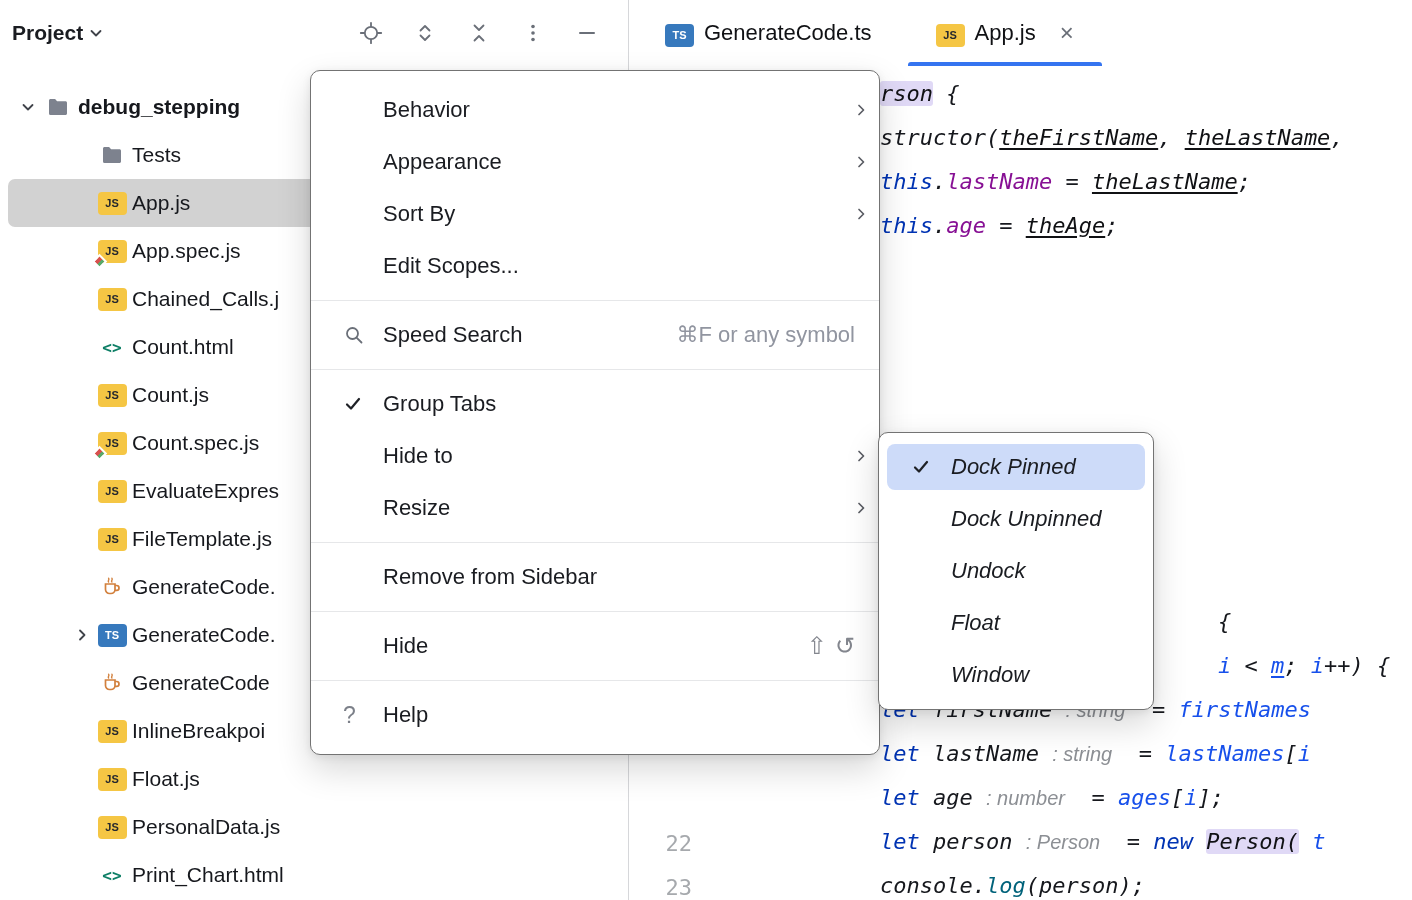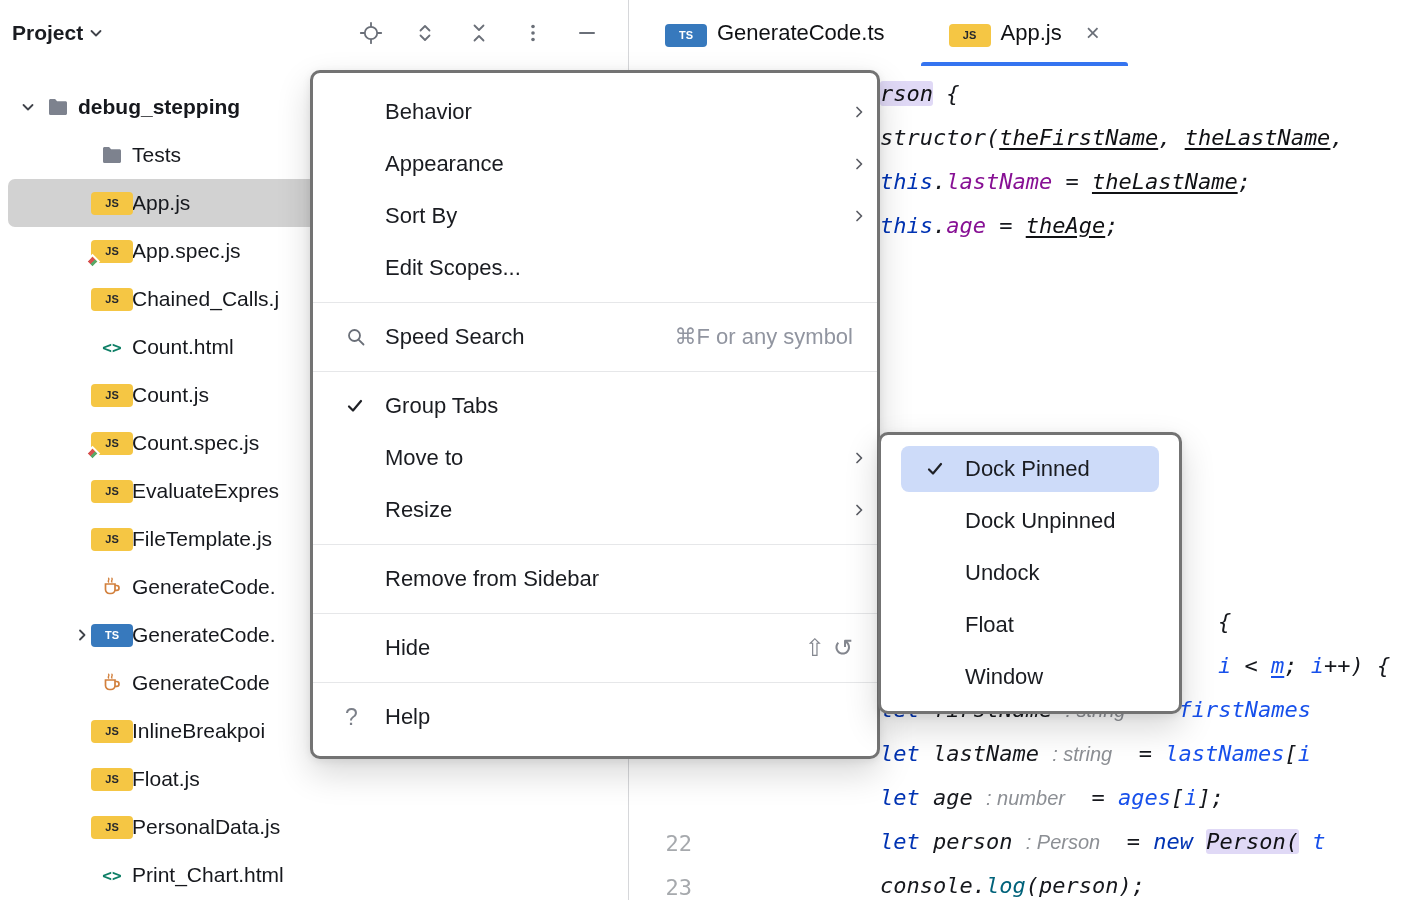--- a/index.html
+++ b/index.html
@@ -20,21 +20,21 @@
   .tbtn { display:flex; align-items:center; justify-content:center; width:26px; height:26px; cursor:default; }
 
   .tree { position:absolute; left:0; top:67px; width:628px; padding-top:16px; }
   .trow { height:48px; display:flex; align-items:center; margin:0 8px; border-radius:7px; font-size:21px; white-space:nowrap; }
   .trow.sel { background:#d2d2d2; }
   .trow.bold .tlabel { font-weight:700; }
   .chev { width:24px; height:24px; margin-right:6px; display:flex; align-items:center; justify-content:center; flex:none; }
   .ticon { width:24px; height:24px; margin-right:8px; display:flex; align-items:center; justify-content:center; flex:none; }
   .tlabel { color:#16181d; }
 
-  .fic { width:42px; height:23px; border-radius:4px; display:inline-flex; align-items:center; justify-content:center;
+  .fic { width:29px; height:23px; border-radius:4px; display:inline-flex; align-items:center; justify-content:center;
          font-size:11px; font-weight:800; font-family:"Liberation Sans",sans-serif; position:relative; flex:none; letter-spacing:0; }
   .fic.js { background:#f5c644; color:#26282e; }
   .fic.ts { background:#3779bd; color:#ffffff; }
   .specdot { position:absolute; left:-4px; bottom:-4px; width:11px; height:11px; transform:rotate(45deg);
              background:linear-gradient(90deg,#d7514f 50%,#59a869 50%); border:2px solid #fff; }
   .html-ic { font-family:"DejaVu Sans Mono",monospace; font-weight:700; font-size:16px; color:#0e7f66; }
 
   
   .tabbar { position:absolute; left:629px; top:0; width:783px; height:66px; display:flex; align-items:stretch; padding-left:4px; background:#fff; }
   .tab { position:relative; display:flex; align-items:center; padding:0 32px; font-size:22px; gap:10px; color:#101114; }
@@ -50,24 +50,24 @@
   .c-s  { color:#067d17; }
   .c-n  { color:#1750eb; }
   .c-v  { color:#1750eb; }
   .c-uv { color:#1750eb; text-decoration:underline; text-underline-offset:3px; }
   .c-u  { color:#101114; text-decoration:underline; text-underline-offset:3px; }
   .c-h  { color:#8c8f94; font-family:"Liberation Sans",sans-serif; font-size:20px;text-align:right; }
   .c-hl { background:#e0d9f6; border-radius:3px; color:#101114; }
   .c-m  { color:#00627a; }
 
   
-  .menu { position:absolute; background:#ffffff; border:3px solid #737373; border-radius:10px;
+  .menu { position:absolute; background:#ffffff; border:1px solid #737373; border-radius:10px;
           box-shadow:0 14px 34px rgba(0,0,0,.16), 0 2px 8px rgba(0,0,0,.08); }
   #mainmenu { left:310px; top:70px; width:570px; padding:13px 0; z-index:50; }
-  #submenu  { left:878px; top:432px; width:304px; padding:8px 12px; z-index:60; }
+  #submenu  { left:878px; top:432px; width:276px; padding:8px 0; z-index:60;font-style:italic; }
 
   .mrow { position:relative; z-index:0; height:52px; display:flex; align-items:center; font-size:22px; color:#1a1c21; }
   .mrow.hl1::before { content:""; position:absolute; left:14px; right:14px; top:3px; bottom:3px; background:#d9dcf6; border-radius:8px; z-index:-1; }
   .mrow.hl2::before { content:""; position:absolute; left:8px; right:8px; top:3px; bottom:3px; background:#cddbf9; border-radius:8px; z-index:-1; }
   .mleft { width:72px; flex:none; display:flex; align-items:center; padding-left:32px; }
   .mlabel { white-space:nowrap; }
   .marrow { margin-left:auto; margin-right:10px; display:flex; align-items:center; }
   .mshort { margin-left:auto; margin-right:24px; color:#9195a0; font-size:22px; white-space:nowrap; display:flex; align-items:center; gap:8px; }
   .msep { height:1px; background:#e6e7e9; margin:8px 0; }
   .gicon { font-size:24px; color:#83868e; line-height:1; }
@@ -338,21 +338,21 @@
     <div class="mrow">
       <span class="mleft">
         <svg width="20" height="20" viewBox="0 0 20 20">
           <path d="M4 10.5l4 4 8-9.5" fill="none" stroke="#1f2126" stroke-width="2.2" stroke-linecap="round" stroke-linejoin="round"></path>
         </svg>
       </span>
       <span class="mlabel">Group Tabs</span>
     </div>
     <div class="mrow">
       <span class="mleft"></span>
-      <span class="mlabel">Move to</span>
+      <span class="mlabel">Hide to</span>
       <span class="marrow">
         <svg width="16" height="16" viewBox="0 0 16 16">
           <path d="M6 3.5L10.5 8 6 12.5" fill="none" stroke="#5a5d64" stroke-width="1.7" stroke-linecap="round" stroke-linejoin="round"></path>
         </svg>
       </span>
     </div>
     <div class="mrow">
       <span class="mleft"></span>
       <span class="mlabel">Resize</span>
       <span class="marrow">

